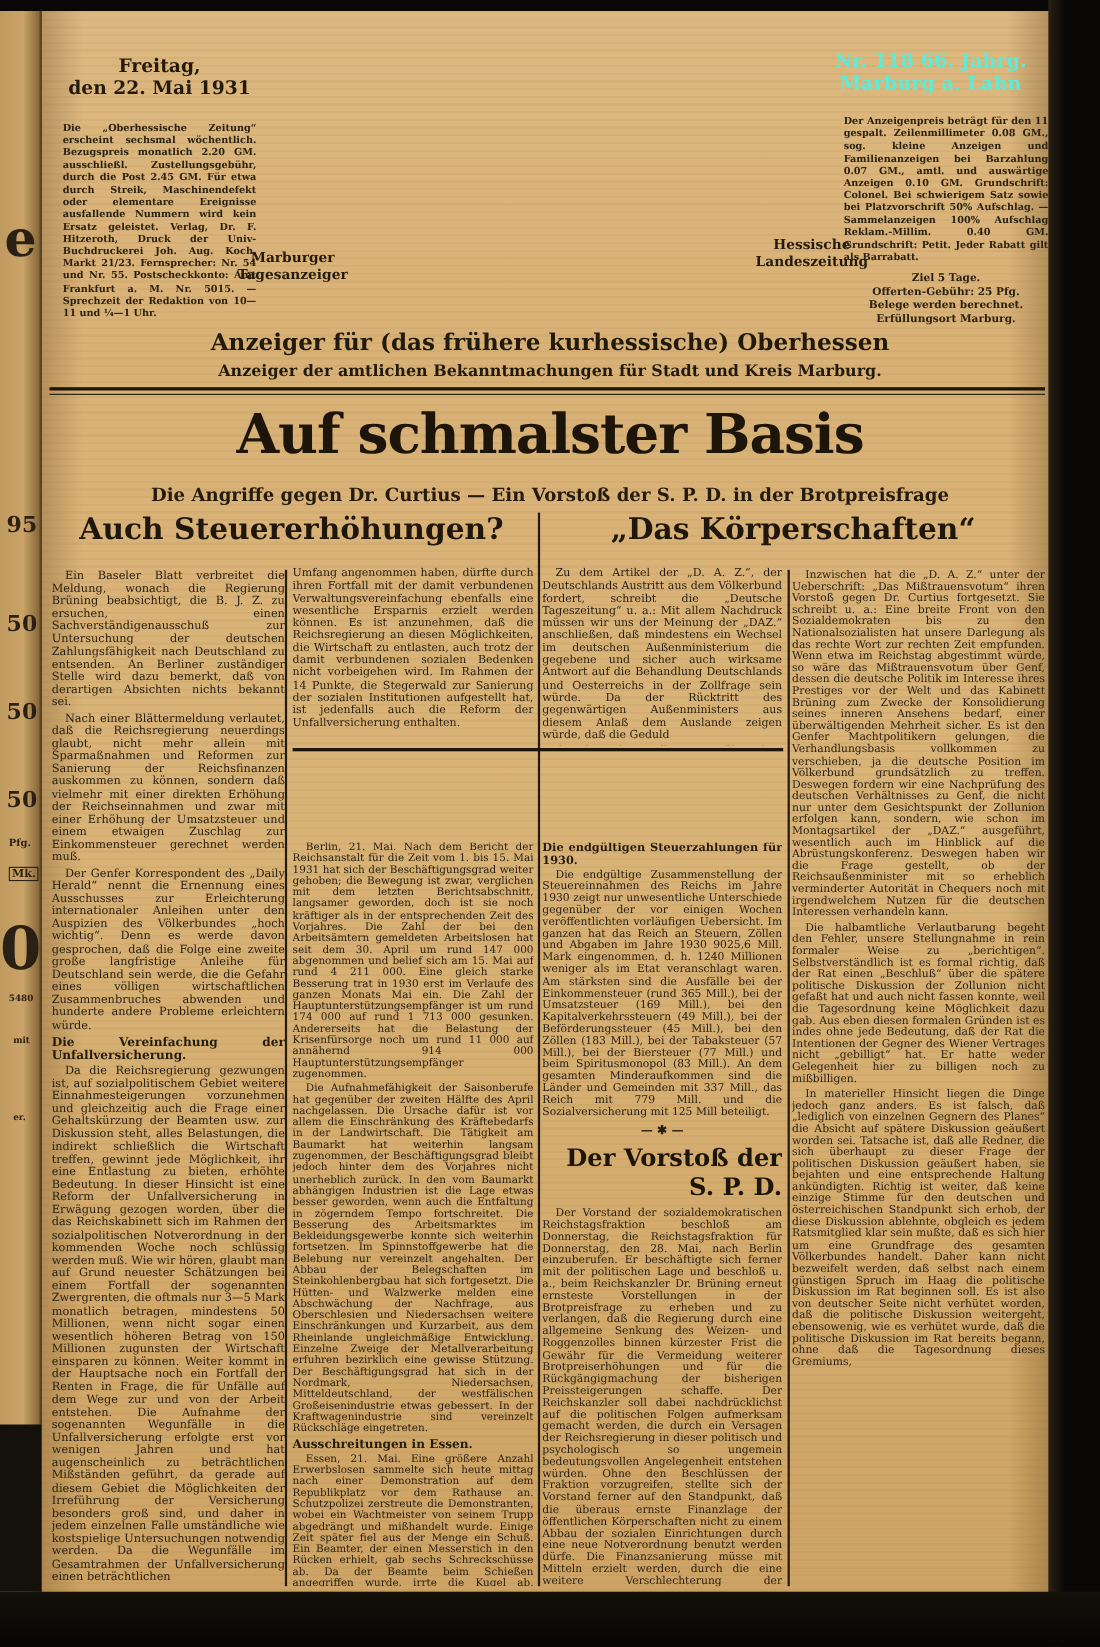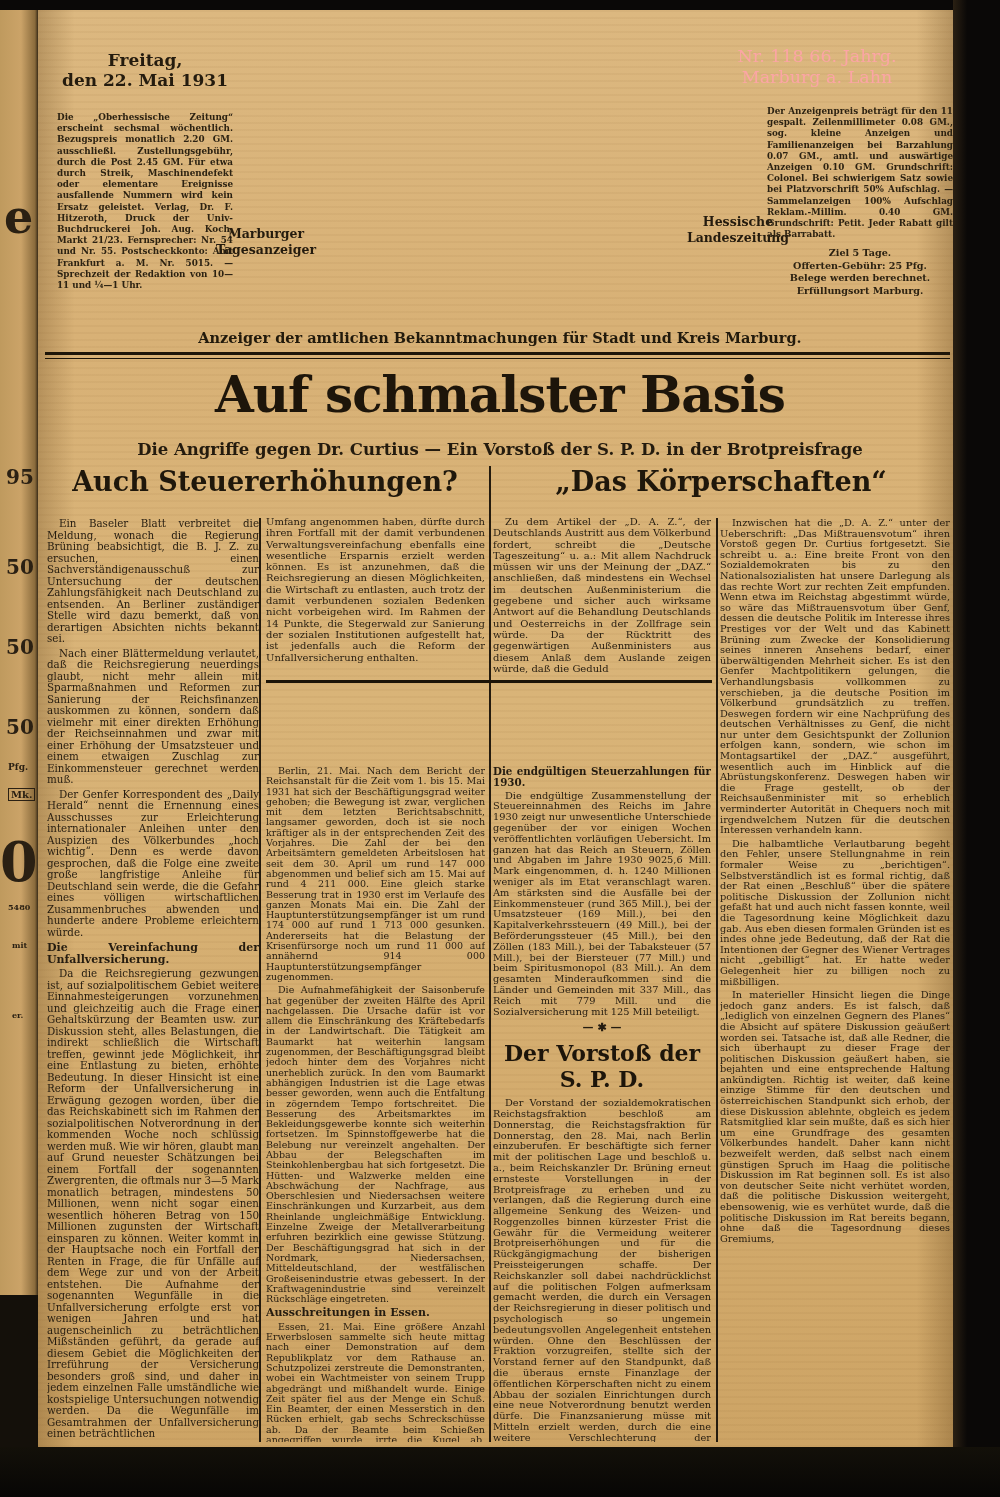--- a/index.html
+++ b/index.html
@@ -28,21 +28,21 @@
   .edge-block{position:absolute;left:0;top:1295px;width:38px;height:152px;background:#14100a;}
 
   .frag{position:absolute;font-weight:bold;color:#2a2013;}
   .just{text-align:justify;hyphens:auto;-webkit-hyphens:auto;}
 
   
   .dateline{position:absolute;left:55px;top:50px;width:180px;font-size:17px;line-height:20px;font-weight:bold;text-align:center;color:#241b0e;}
   .small-notice{position:absolute;font-size:8.8px;line-height:11.2px;font-weight:bold;color:#2c2212;text-align:justify;}
   .notice-left{left:57px;top:112px;width:176px;}
   .notice-right{left:767px;top:106px;width:186px;}
-  .issue{position:absolute;left:721px;top:46px;width:192px;font-size:17.5px;line-height:21px;font-weight:normal;text-align:center;color:#fca5a5;}
+  .issue{position:absolute;left:750px;top:46px;width:192px;font-size:17.5px;line-height:21px;font-weight:bold;text-align:center;color:#5eead4;}
   .title{position:absolute;left:185px;top:40px;width:630px;text-align:center;color:#1d150a;font-weight:bold;}
   .title .l1{font-size:84px;line-height:92px;letter-spacing:-3px;transform:scaleY(1.08);}
   .title .l2{font-size:84px;line-height:96px;letter-spacing:-3px;transform:scaleY(1.08);}
   .edition{position:absolute;font-size:12.5px;line-height:16px;font-weight:bold;text-align:center;color:#241b0e;}
   .ed-left{left:206px;top:226px;width:120px;}
   .ed-right{left:676px;top:214px;width:124px;}
   .ad-terms{position:absolute;left:767px;top:247px;width:186px;font-size:9.6px;line-height:12.5px;font-weight:bold;text-align:center;color:#2c2212;}
   .banner1{position:absolute;left:100px;top:298px;width:800px;font-size:21px;font-weight:bold;text-align:center;color:#221a0c;}
   .banner2{position:absolute;left:100px;top:329px;width:800px;font-size:14.5px;font-weight:bold;text-align:center;color:#221a0c;}
   .main-rule{position:absolute;left:45px;top:352px;width:905px;height:3px;border-top:3px solid #1d1508;border-bottom:1px solid #1d1508;}
@@ -72,21 +72,21 @@
   .vr1{left:259px;top:518px;height:924px;}
   .vr2{left:489px;top:466px;height:976px;}
   .vr3{left:716px;top:518px;height:924px;}
 
   .jobs-rule{position:absolute;left:266px;top:680px;width:446px;height:3px;background:#1d1508;}
   .jobs-head{position:absolute;left:266px;top:690px;width:446px;text-align:center;color:#1d150a;}
   .jobs-head .h{font-size:31px;line-height:36px;font-weight:bold;}
   .jobs-head .s{font-size:15px;line-height:20px;font-weight:bold;margin-top:5px;}
 
   .star-divider{text-align:center;font-weight:bold;font-size:11px;margin:6px 0;}
-  .spd-head{text-align:center;font-weight:bold;font-size:22px;line-height:26px;margin:4px 0 6px 0;color:#1d150a;}
+  .spd-head{text-align:right;font-weight:bold;font-size:22px;line-height:26px;margin:4px 0 6px 0;color:#1d150a;}
 </style>
 </head>
 <body>
 
 <div id="screenshot">
 
   <div class="band-top"></div>
   <div class="band-right"></div>
   <div class="band-bottom"></div>
 
@@ -128,20 +128,21 @@
     <div>Marburg a. Lahn</div>
   </div>
   <div class="small-notice notice-right">Der Anzeigenpreis beträgt für den 11 gespalt. Zeilenmillimeter 0.08 GM., sog. kleine Anzeigen und Familienanzeigen bei Barzahlung 0.07 GM., amtl. und auswärtige Anzeigen 0.10 GM. Grundschrift: Colonel. Bei schwierigem Satz sowie bei Platzvorschrift 50% Aufschlag. — Sammelanzeigen 100% Aufschlag Reklam.-Millim. 0.40 GM. Grundschrift: Petit. Jeder Rabatt gilt als Barrabatt.</div>
   <div class="ad-terms">
     <div>Ziel 5 Tage.</div>
     <div>Offerten-Gebühr: 25 Pfg.</div>
     <div>Belege werden berechnet.</div>
     <div>Erfüllungsort Marburg.</div>
   </div>
 
+  <div class="banner1">Anzeiger für (das frühere kurhessische) Oberhessen</div>
   <div class="banner2">Anzeiger der amtlichen Bekanntmachungen für Stadt und Kreis Marburg.</div>
   <div class="main-rule"></div>
 
   <div class="lead-headline">Auf schmalster Basis</div>
   <div class="lead-sub">Die Angriffe gegen Dr. Curtius  —  Ein Vorstoß der S. P. D. in der Brotpreisfrage</div>
 
   <div class="sec-head sec-left">Auch Steuererhöhungen?</div>
   <div class="sec-head sec-right">„Das Körperschaften“</div>
 
   <div class="vr vr1"></div>

